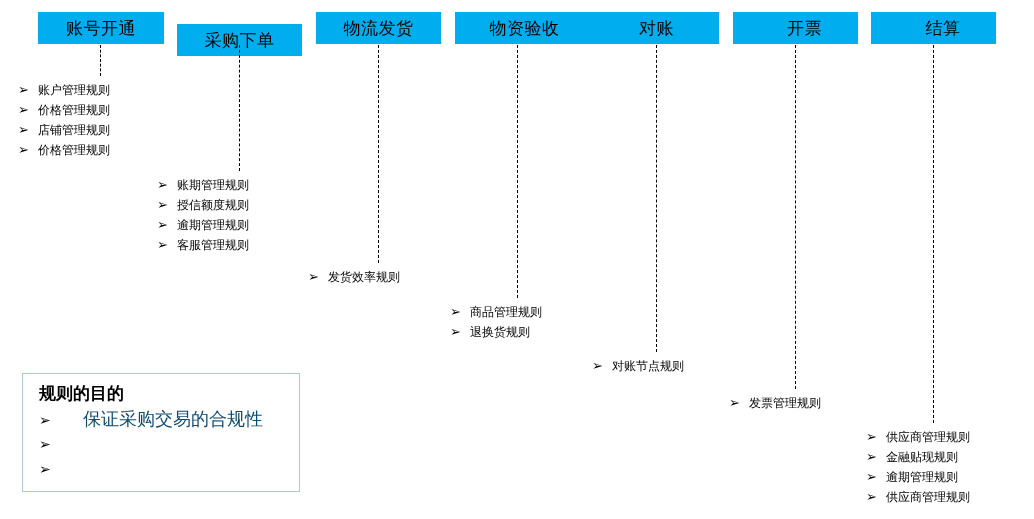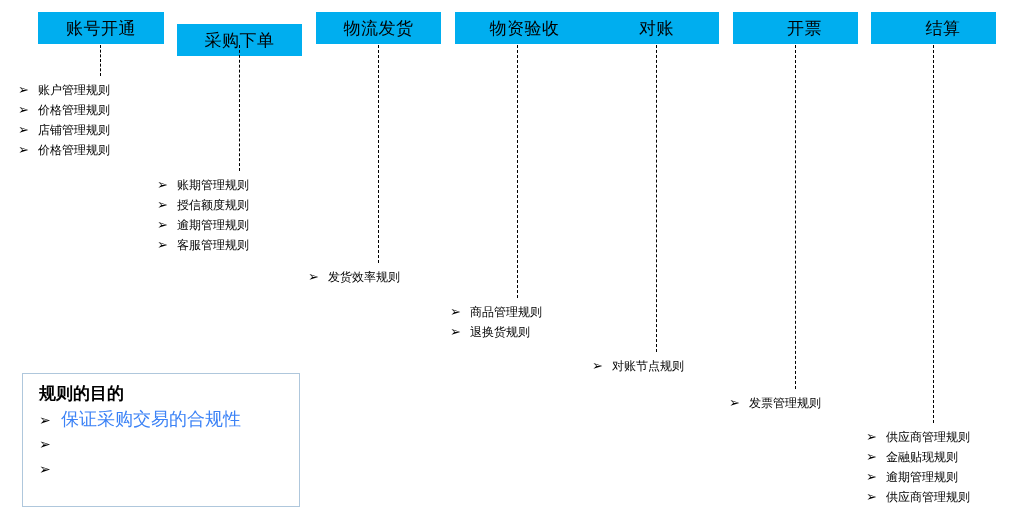--- a/index.html
+++ b/index.html
@@ -70,21 +70,21 @@
     font-size: 12px;
     color: #000000;
   }
 
   
   #purpose-box {
     position: absolute;
     left: 22px;
     top: 373px;
     width: 278px;
-    height: 134px;
+    height: 119px;
     border: 1px solid #AFC7DC;
     box-sizing: border-box;
     background: #ffffff;
     padding: 8px 0 0 16px;
   }
   #purpose-title {
     font-size: 17px;
     font-weight: bold;
     color: #000000;
     line-height: 24px;
@@ -99,21 +99,22 @@
   }
   .purpose-arrow {
     display: inline-block;
     width: 22px;
     font-size: 14px;
     color: #000000;
     flex: 0 0 auto;
   }
   .purpose-text {
     font-size: 18px;
-    color: #3b82f6;
+    color: #0c4a6e;
+    margin-left: 22px;
   }
 </style>
 </head>
 <body>
 
 <div id="canvas">
 
   <div class="stage-box" style="left:38px; width:126px;">
     <span class="stage-label">账号开通</span>
   </div>

